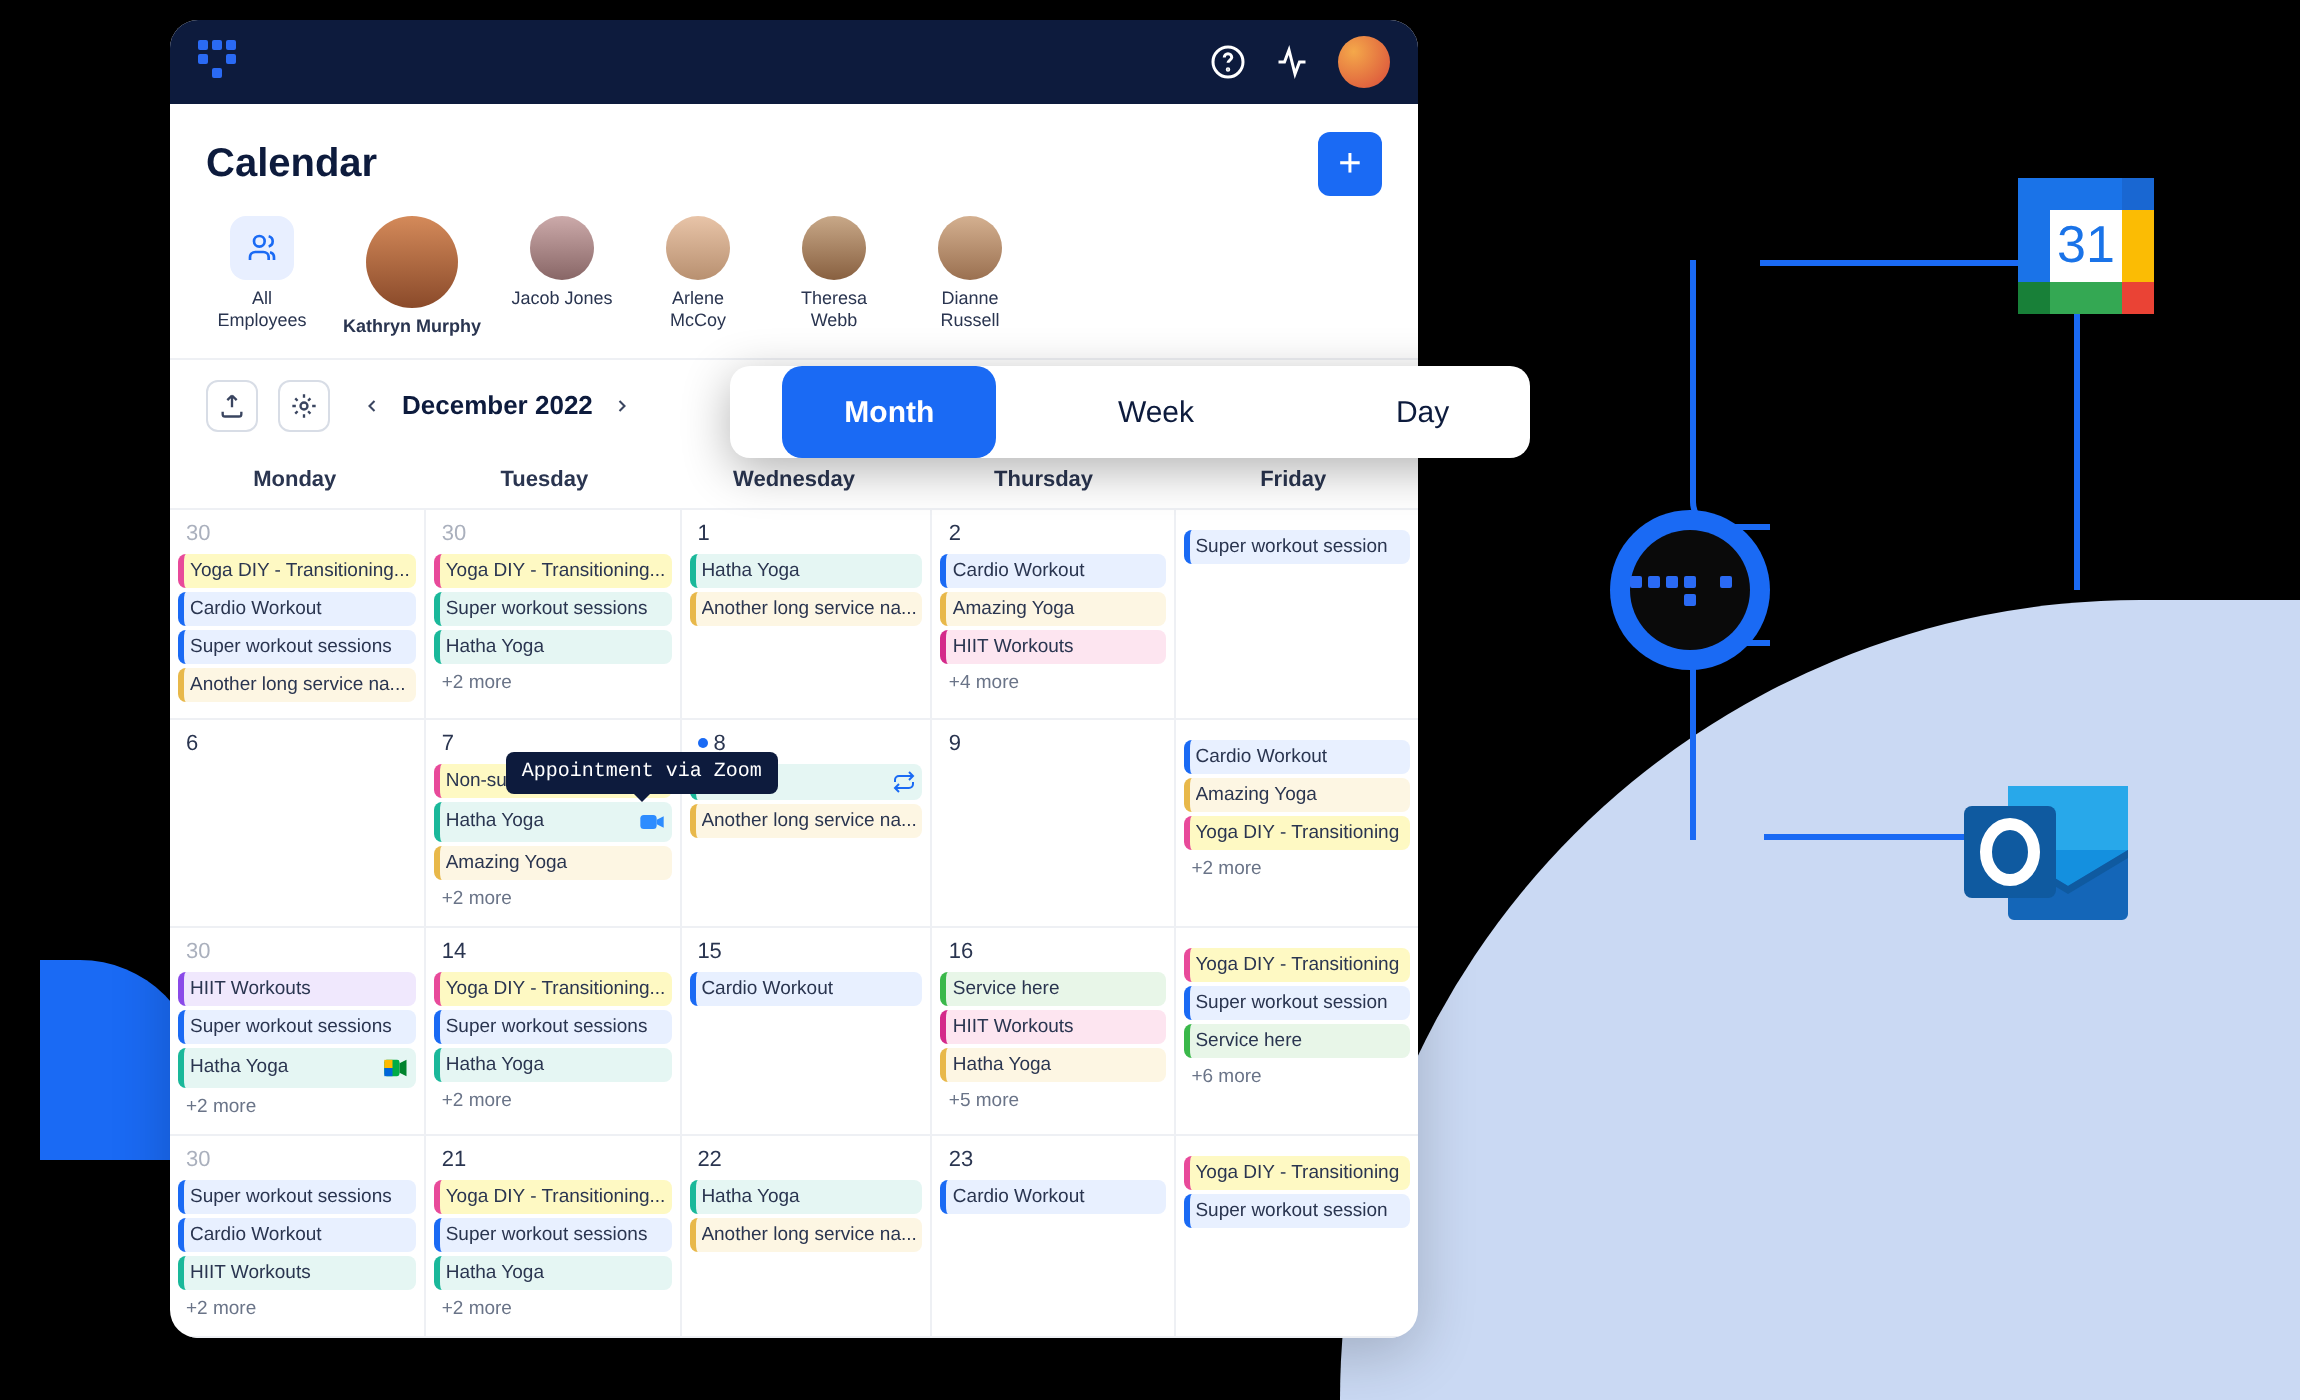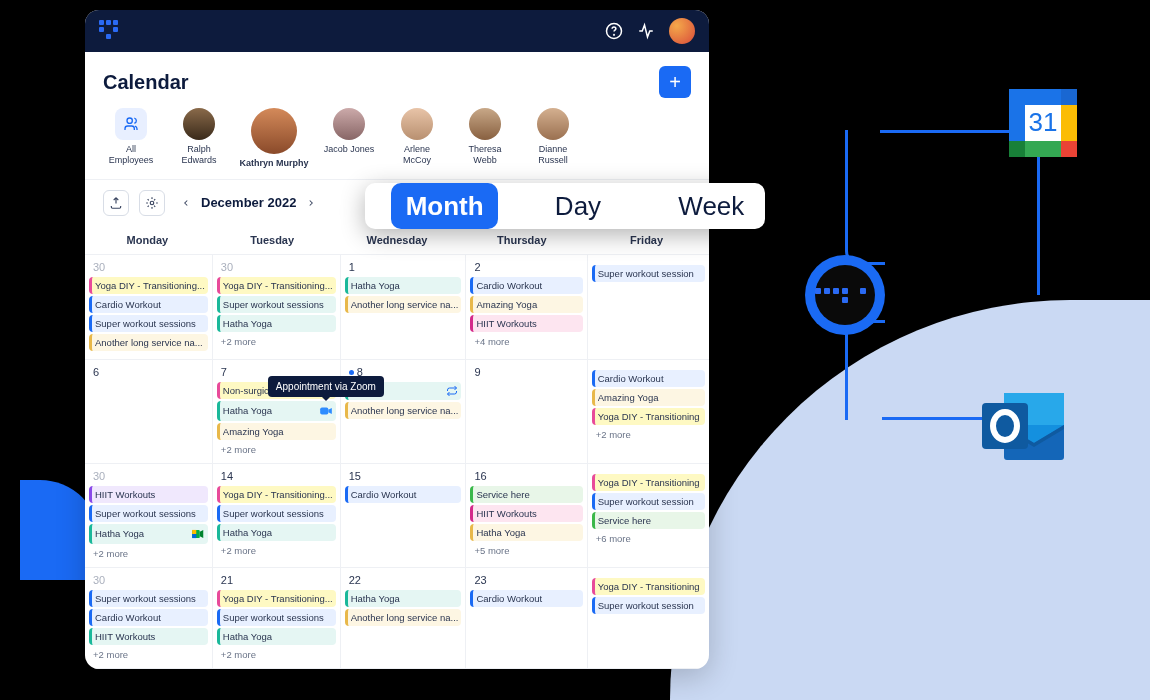--- a/index.html
+++ b/index.html
@@ -41,21 +41,21 @@
   .toolbar { display: flex; align-items: center; gap: 10px; padding: 10px 18px; position: relative; }
   .icon-btn { width: 26px; height: 26px; border: 1px solid #d8dde6; border-radius: 6px; display: flex; align-items: center; justify-content: center; cursor: pointer; }
   .icon-btn svg { width: 14px; height: 14px; stroke: #3a4560; fill: none; stroke-width: 2; }
   .nav { display: flex; align-items: center; gap: 4px; }
   .nav-chev { width: 22px; height: 22px; display: flex; align-items: center; justify-content: center; cursor: pointer; }
   .nav-chev svg { width: 10px; height: 10px; stroke: #3a4560; fill: none; stroke-width: 2.5; }
   .month-label { font-size: 13px; font-weight: 600; color: #0d1b3d; }
   
   
   .view-switch { position: absolute; left: 365px; top: 183px; width: 400px; height: 46px; background: #fff; border-radius: 10px; display: flex; box-shadow: 0 6px 24px rgba(0,0,0,.3); z-index: 10; }
-  .view-opt { flex: 1; display: flex; align-items: center; justify-content: center; font-size: 26px; font-weight: 500; color: #0d1b3d; cursor: pointer; border-radius: 10px; margin-left: 26px; }
+  .view-opt { flex: 1; display: flex; align-items: center; justify-content: center; font-size: 15px; font-weight: 500; color: #0d1b3d; cursor: pointer; border-radius: 10px; margin-left: 26px; }
   .view-opt.active { background: #1a6af4; color: #fff; font-weight: 700; }
   
   
   .cal { }
   .cal-head { display: grid; grid-template-columns: repeat(5, 1fr); border-bottom: 1px solid #eef0f4; }
   .cal-head div { padding: 8px 0; text-align: center; font-size: 11px; font-weight: 600; color: #2a3550; }
   .cal-body { display: grid; grid-template-columns: repeat(5, 1fr); }
   .cell { border-right: 1px solid #eef0f4; border-bottom: 1px solid #eef0f4; min-height: 100px; padding: 4px 4px 6px; position: relative; }
   .cell:nth-child(5n) { border-right: none; }
   .daynum { font-size: 11px; color: #2a3550; padding: 2px 4px 4px; font-weight: 500; }
@@ -133,24 +133,20 @@
       <div class="person all">
         <div class="av ">
           <svg viewBox="0 0 24 24">
             <path d="M17 21v-2a4 4 0 00-4-4H7a4 4 0 00-4 4v2"></path>
             <circle cx="10" cy="7" r="4"></circle>
             <path d="M21 21v-2a4 4 0 00-3-3.87M17 3.13a4 4 0 010 7.75"></path>
           </svg>
         </div>
         <div>All Employees</div>
       </div>
-      <div class="person">
-        <div class="av av0"></div>
-        <div>Ralph Edwards</div>
-      </div>
       <div class="person selected">
         <div class="av av1"></div>
         <div>Kathryn Murphy</div>
       </div>
       <div class="person">
         <div class="av av2"></div>
         <div>Jacob Jones</div>
       </div>
       <div class="person">
         <div class="av av3"></div>
@@ -258,21 +254,21 @@
             <span class="evtxt">Super workout session</span>
           </div>
         </div>
         <div class="cell">
           <div class="daynum">6</div>
         </div>
         <div class="cell">
           <div class="daynum">7</div>
           <div class="ev c-pink" style="overflow: visible;">
             <span class="evtxt">Non-surgic</span>
-            <div class="tooltip" style="left: 48px; top: -6px;">Appointment via Zoom</div>
+            <div class="tooltip" style="left: 33px; top: -6px; font-family: Liberation Mono, monospace;">Appointment via Zoom</div>
           </div>
           <div class="ev c-teal">
             <span class="evtxt">Hatha Yoga</span>
             <svg class="meet-ico" viewBox="0 0 24 24">
               <rect x="2" y="6" width="14" height="12" rx="3" fill="#2d8cff"></rect>
               <path d="M16 10l6-3v10l-6-3z" fill="#2d8cff"></path>
             </svg>
           </div>
           <div class="ev c-yellow">
             <span class="evtxt">Amazing Yoga</span>
@@ -420,22 +416,22 @@
           <div class="ev c-blue">
             <span class="evtxt">Super workout session</span>
           </div>
         </div>
       </div>
   </div>
 </div>
 
 <div class="view-switch">
   <div class="view-opt active">Month</div>
+  <div class="view-opt">Week</div>
   <div class="view-opt">Day</div>
-  <div class="view-opt">Week</div>
 </div>
 
 <div class="int-line1"></div>
 <div class="int-line1b"></div>
 <div class="int-line2"></div>
 <div class="int-line2b"></div>
 <div class="int-hub">
   <div class="int-hub-inner">
       <span></span>
       <span></span>

